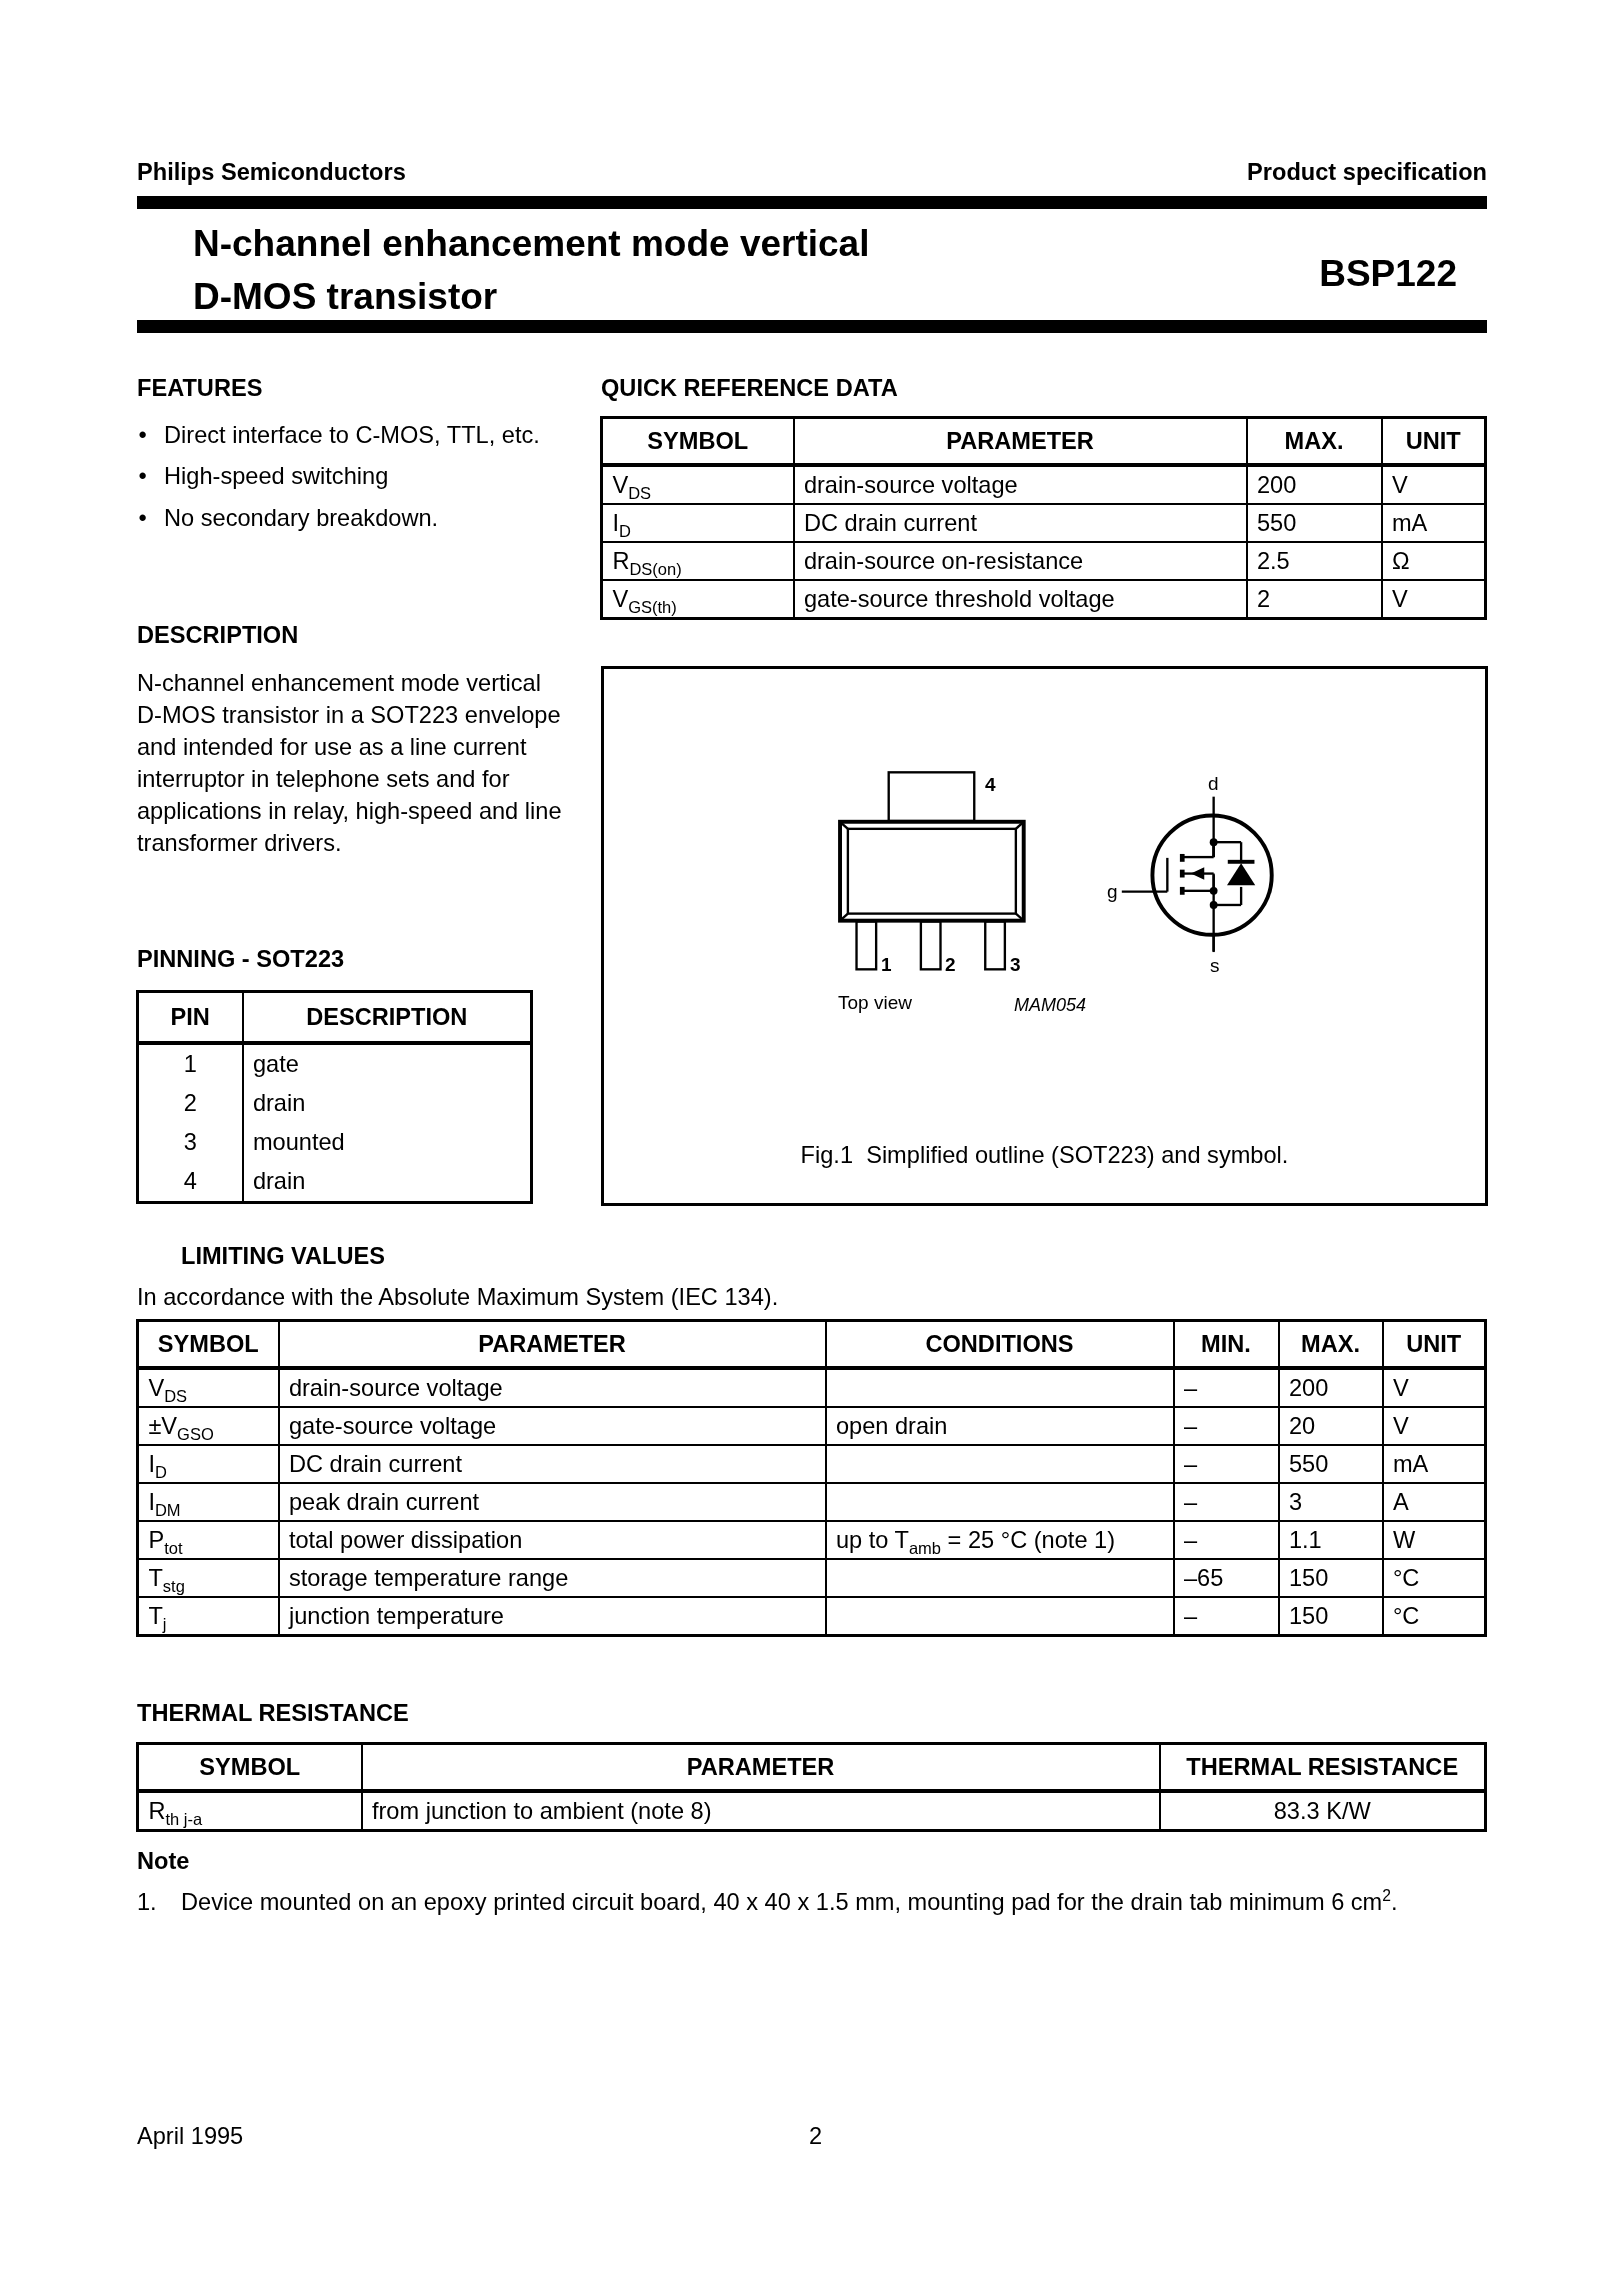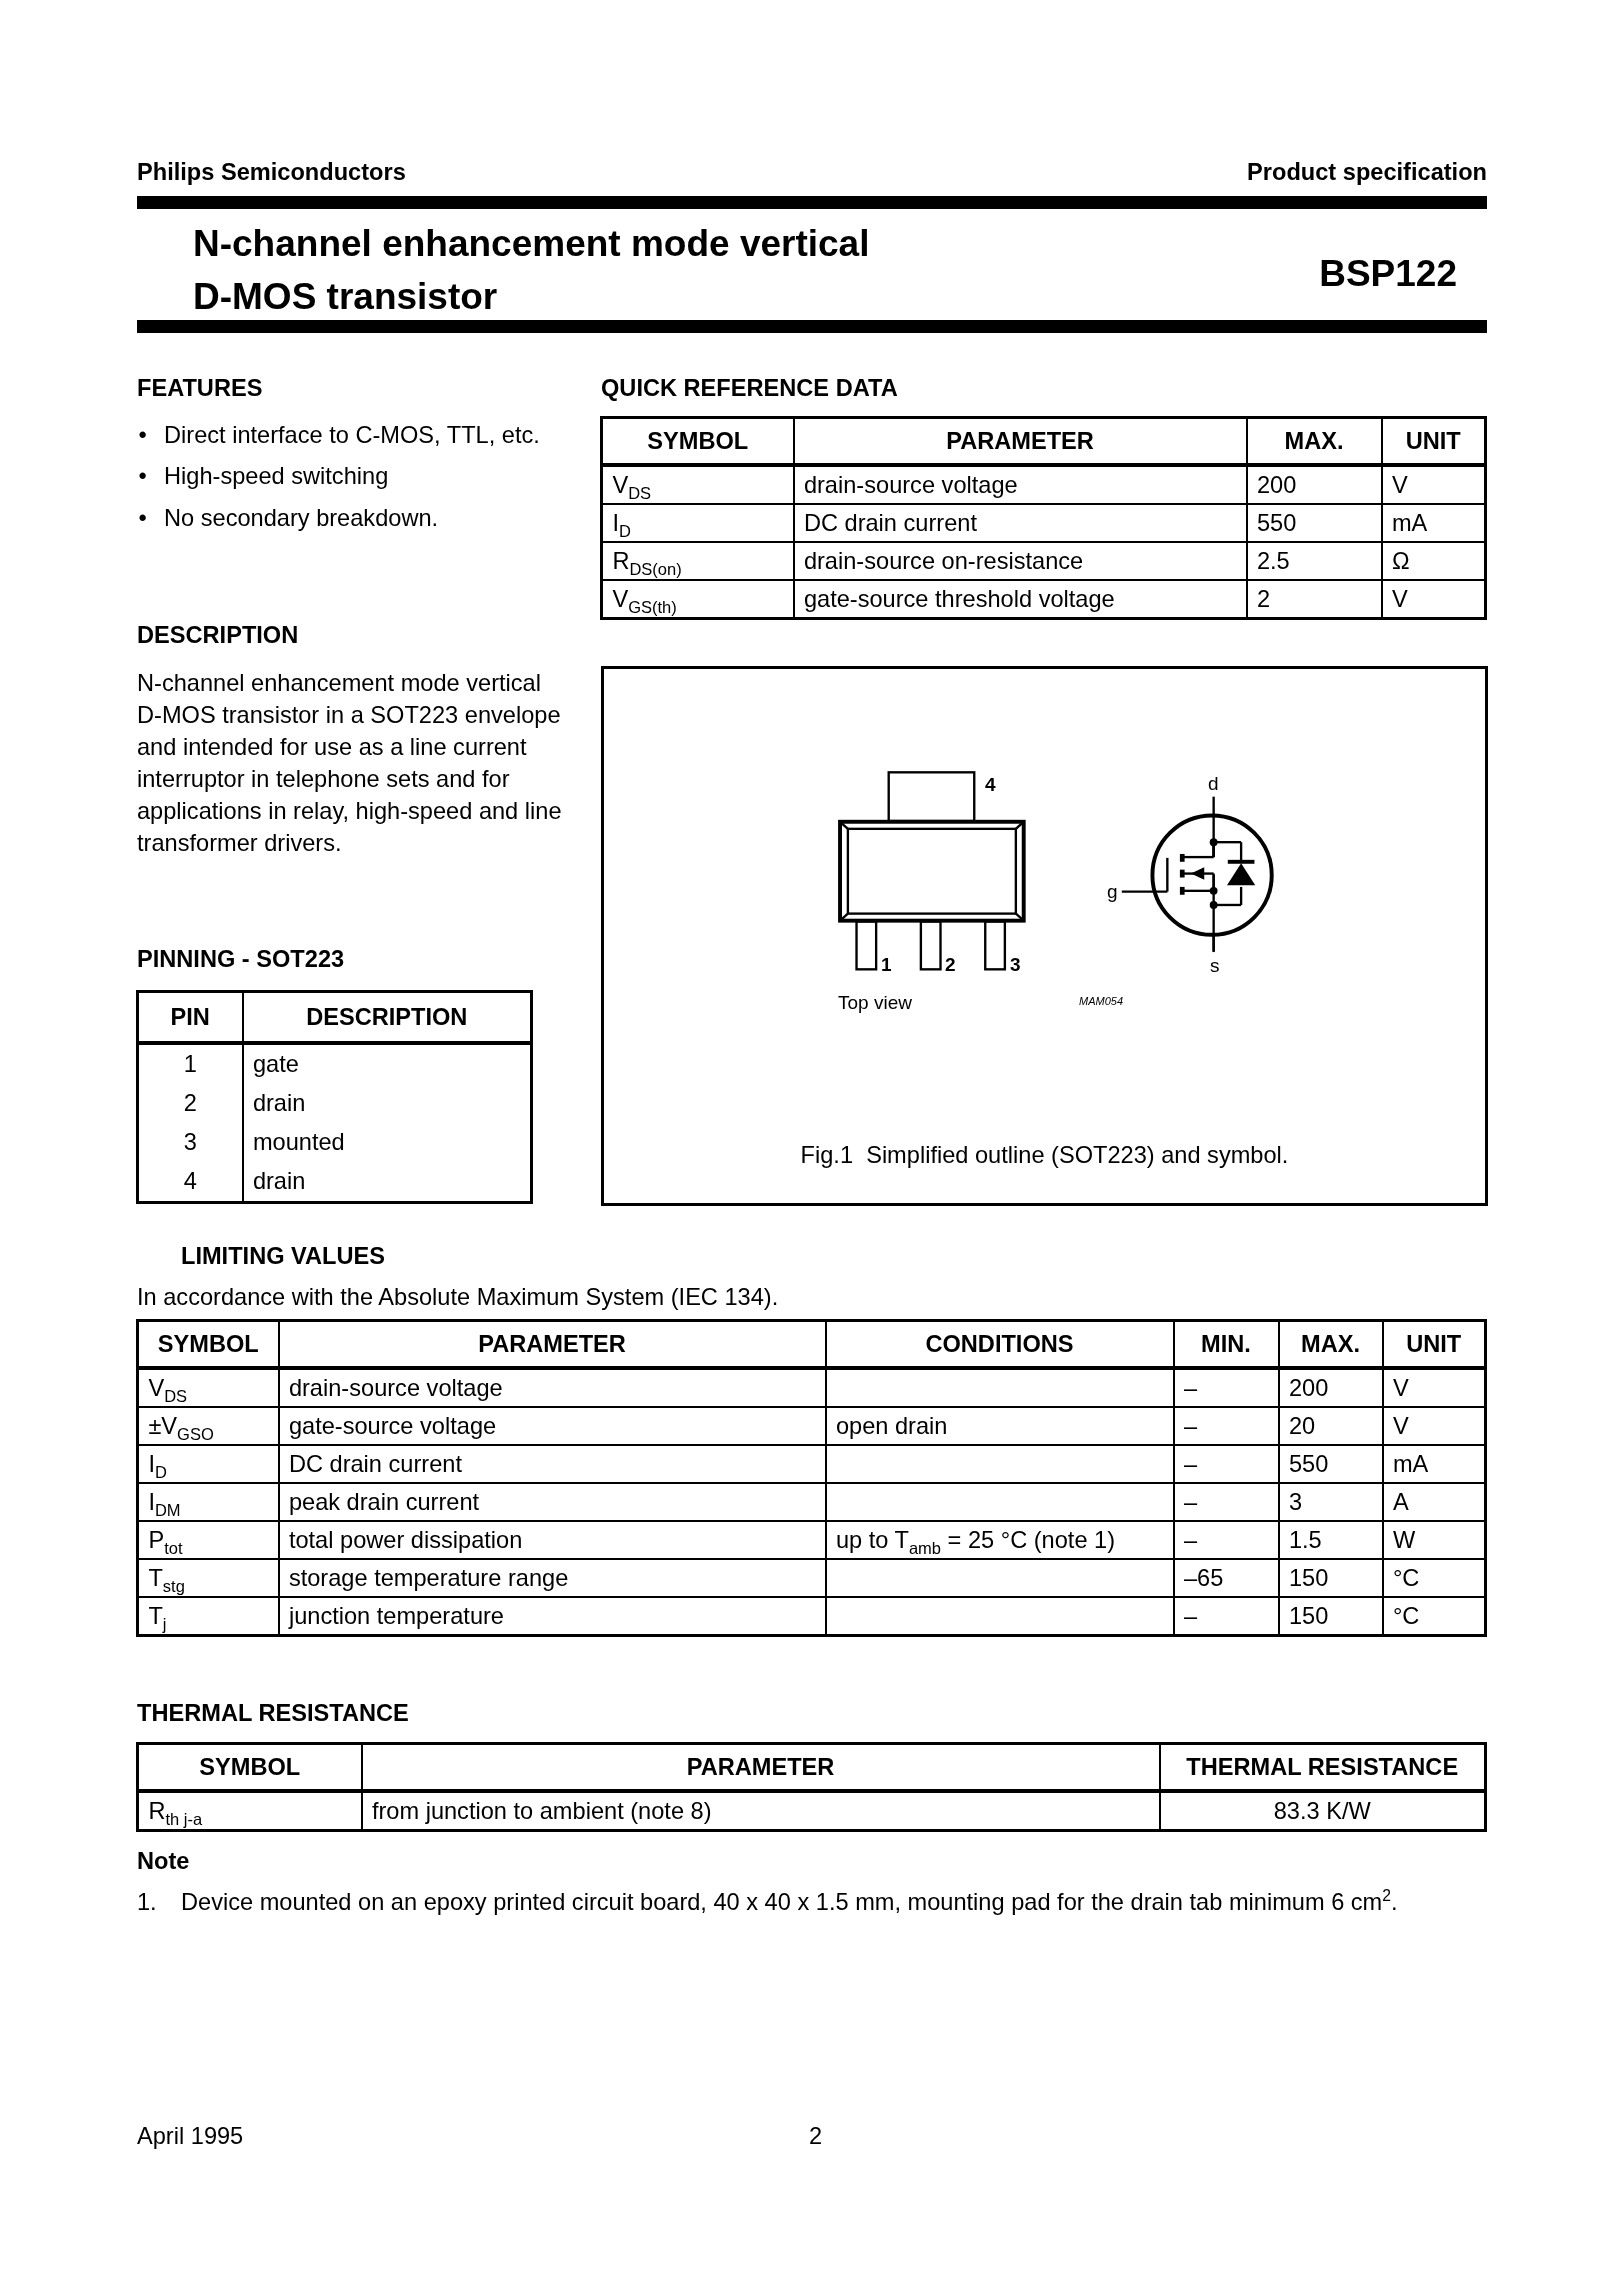--- a/index.html
+++ b/index.html
@@ -176,21 +176,21 @@
     <circle cx="1546" cy="1073" r="5"></circle>
     <circle cx="1546" cy="1135" r="5"></circle>
     <circle cx="1546" cy="1153" r="5"></circle>
   </g>
 </svg>
 <div class="abs bold" style="left:985px; top:774px; font-size:19px;">4</div>
 <div class="abs bold" style="left:881px; top:954px; font-size:19px;">1</div>
 <div class="abs bold" style="left:945px; top:954px; font-size:19px;">2</div>
 <div class="abs bold" style="left:1010px; top:954px; font-size:19px;">3</div>
 <div class="abs" style="left:838px; top:992px; font-size:19px;">Top view</div>
-<div class="abs" style="left:1079px; top:995px; font-size:11px; font-style:italic;">MAM054</div>
+<div class="abs" style="left:1014px; top:995px; font-size:18px; font-style:italic;">MAM054</div>
 <div class="abs" style="left:1208px; top:773px; font-size:19px;">d</div>
 <div class="abs" style="left:1107px; top:881px; font-size:19px;">g</div>
 <div class="abs" style="left:1210px; top:955px; font-size:19px;">s</div>
 <div class="abs" style="left:601px; width:887px; top:1142px; text-align:center; font-size:23.6px; white-space:pre;">Fig.1  Simplified outline (SOT223) and symbol.</div>
 
 <div class="abs sec-title" style="left:137px; top:1245px;margin-left:44px;">LIMITING VALUES</div>
 <div class="abs body-txt" style="left:137px; top:1281px;">In accordance with the Absolute Maximum System (IEC 134).</div>
 <table class="dt" style="left:136px; top:1319px; width:1351px;">
   <colgroup>
       <col style="width:141px">
@@ -239,21 +239,21 @@
     <td><span></span><sub></sub><span></span></td>
     <td>–</td>
     <td>3</td>
     <td>A</td>
   </tr>
   <tr>
     <td><span>P</span><sub>tot</sub></td>
     <td>total power dissipation</td>
     <td><span>up to T</span><sub>amb</sub><span> = 25 °C (note 1)</span></td>
     <td>–</td>
-    <td>1.5</td>
+    <td>1.1</td>
     <td>W</td>
   </tr>
   <tr>
     <td><span>T</span><sub>stg</sub></td>
     <td>storage temperature range</td>
     <td><span></span><sub></sub><span></span></td>
     <td>–65</td>
     <td>150</td>
     <td>°C</td>
   </tr>

